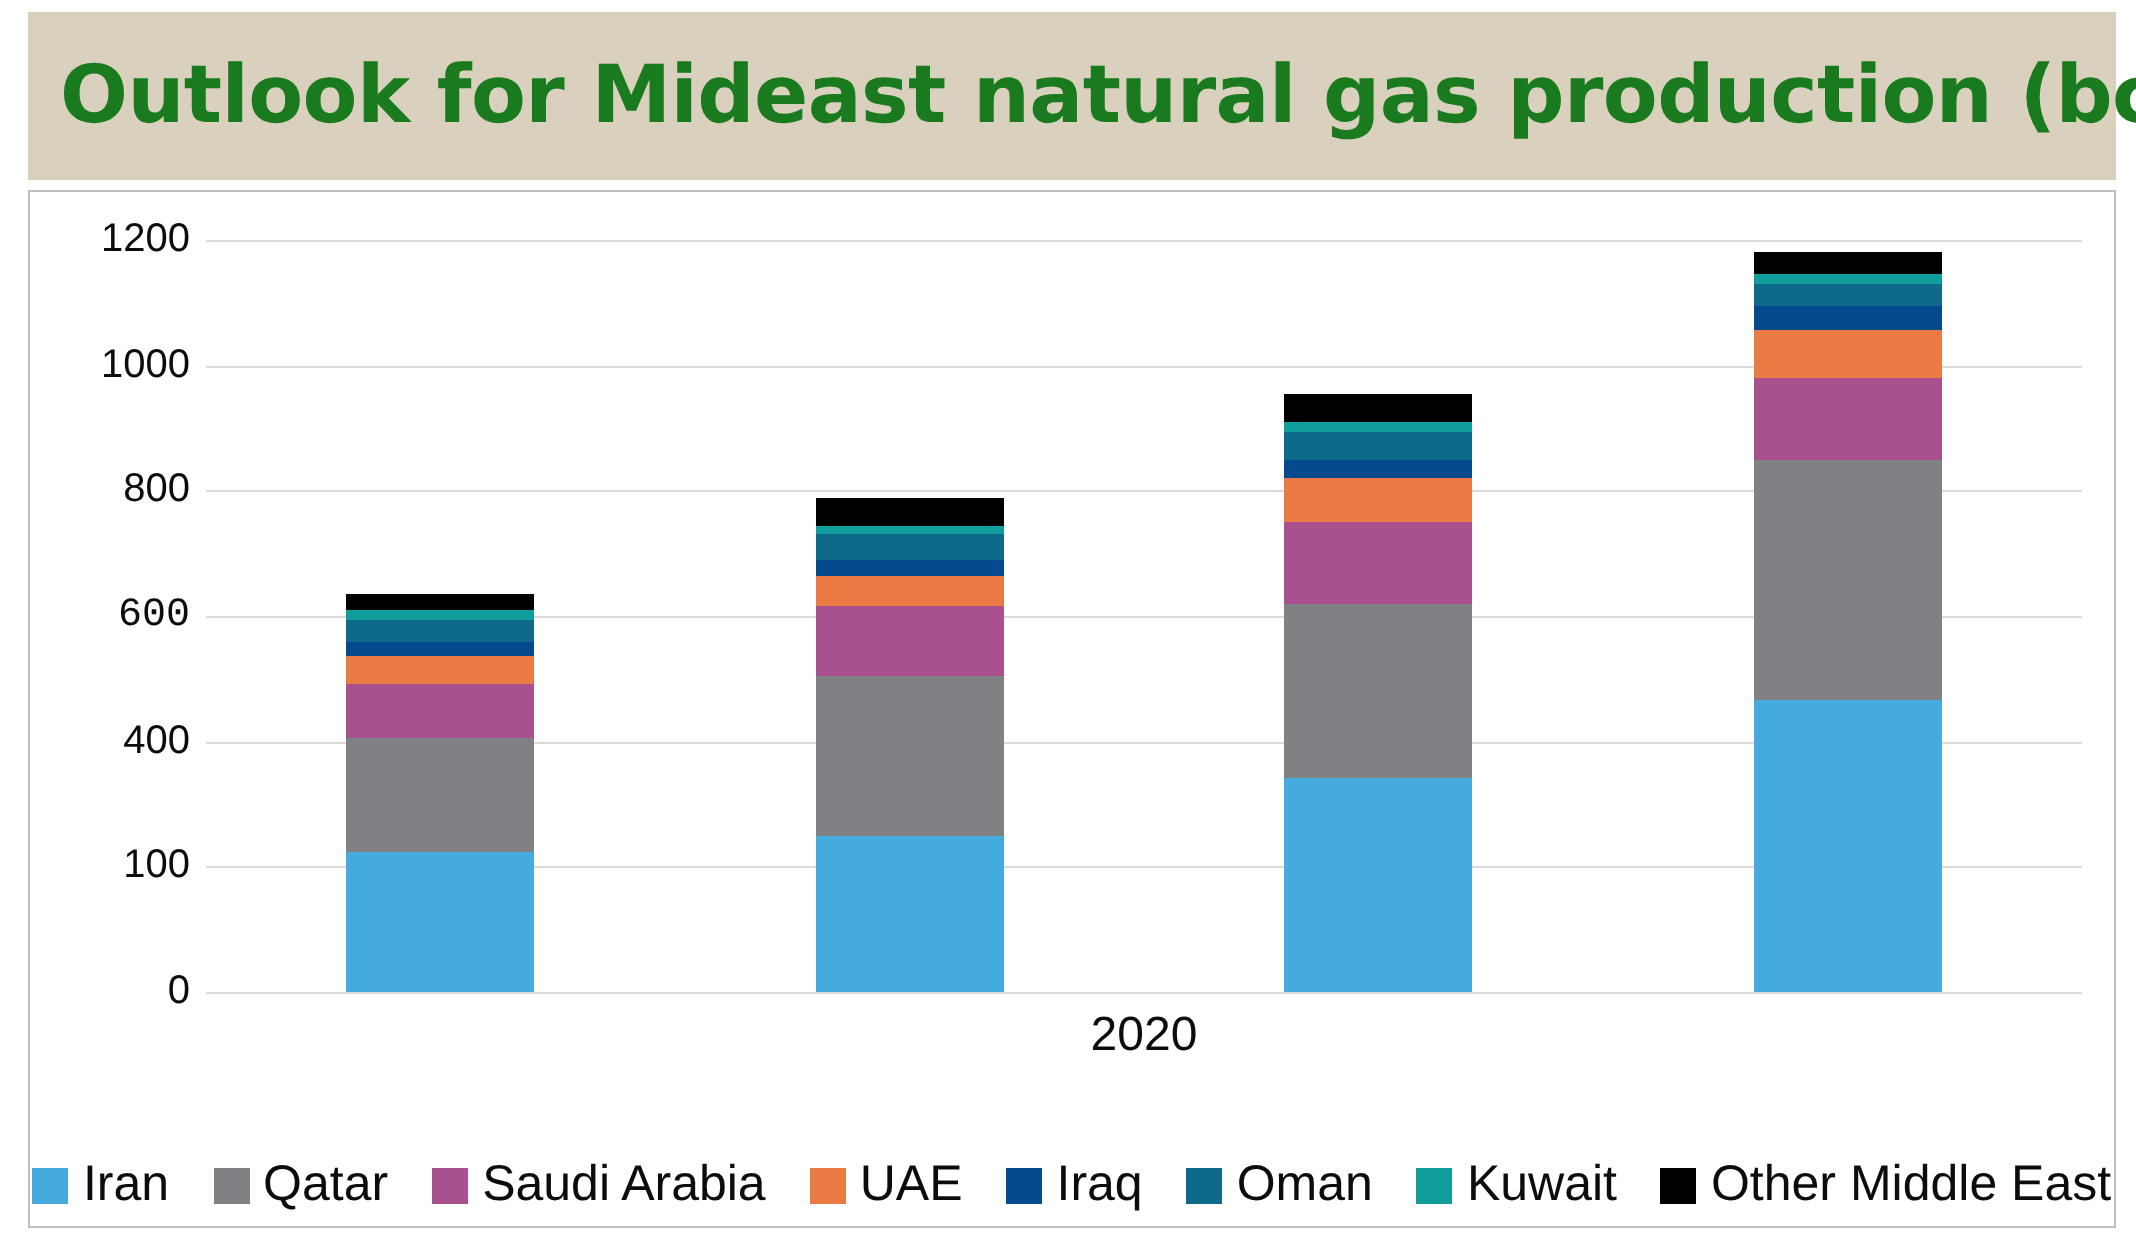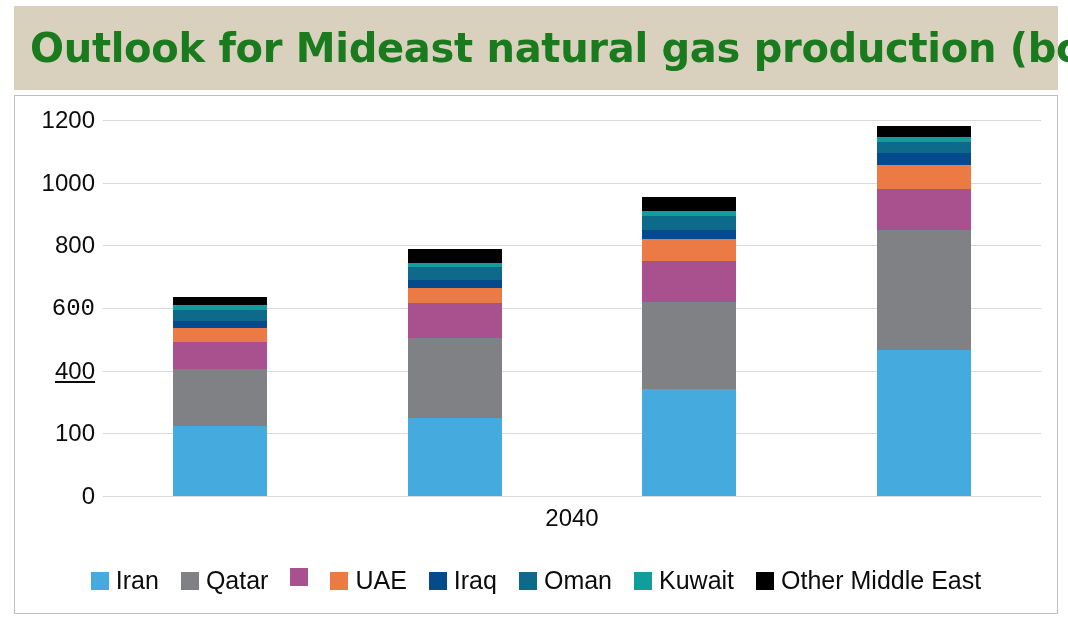--- a/index.html
+++ b/index.html
@@ -55,21 +55,21 @@
     height: 1px;
     background: #D9D9D9;
   }
   .gridline.baseline { background: #D9D9D9; }
 
   .ytick {
     position: absolute;
     right: 0;
     width: 74px;
     text-align: right;
-    font-size: 24px;
+    font-size: 20px;
     color: #0C0C0C;
     transform: translateY(-50%);
     font-family: "Liberation Sans", sans-serif;
   }
   #y-axis-labels {
     position: absolute;
     left: 0; top: 24px;
     width: 80px; height: 376px;
   }
 
@@ -105,25 +105,25 @@
   .xtick {
     flex: 1 1 0;
     text-align: center;
     font-size: 24px;
     color: #0C0C0C;
   }
 
   
   #legend {
     position: absolute;
-    left: 0; bottom: 20px;
+    left: 0; bottom: 8px;
     width: 100%;
     display: flex;
     justify-content: center;
-    align-items: flex-start;
+    align-items: center;
     gap: 22px;
     padding: 0 8px;
   }
   .legend-item {
     display: flex;
     align-items: center;
     gap: 7px;
     white-space: nowrap;
   }
   .legend-swatch {
@@ -143,21 +143,21 @@
 
   <div id="title-banner">
     <div id="title-text">Outlook for Mideast natural gas production (bcm)</div>
   </div>
 
   <div id="chart-frame">
 
     <div id="y-axis-labels">
         <div class="ytick" style="top: 376px;">0</div>
         <div class="ytick" style="top: 313.333px;">100</div>
-        <div class="ytick" style="top: 250.667px; text-decoration: underline;">400</div>
+        <div class="ytick" style="top: 250.667px;">400</div>
         <div class="ytick" style="top: 188px; font-family: Liberation Mono, monospace;">600</div>
         <div class="ytick" style="top: 125.333px; text-align: right;">800</div>
         <div class="ytick" style="top: 62.6667px;">1000</div>
         <div class="ytick" style="top: 0px;">1200</div>
       </div>
 
     <div id="plot-area">
         <div class="gridline baseline" style="top: 376px;"></div>
         <div class="gridline" style="top: 313.333px;"></div>
         <div class="gridline" style="top: 250.667px;"></div>
@@ -212,34 +212,35 @@
             <div class="seg" title="UAE 2050: 75 bcm" style="height: 23.5px; background: rgb(236, 122, 69);"></div>
             <div class="seg" title="Iraq 2050: 40 bcm" style="height: 12.5333px; background: rgb(4, 74, 141);"></div>
             <div class="seg" title="Oman 2050: 35 bcm" style="height: 10.9667px; background: rgb(13, 106, 139);"></div>
             <div class="seg" title="Kuwait 2050: 15 bcm" style="height: 4.7px; background: rgb(17, 157, 155);"></div>
             <div class="seg" title="Other Middle East 2050: 35 bcm" style="height: 10.9667px; background: rgb(0, 0, 0);"></div>
           </div>
         </div>
       </div>
 
     <div id="x-axis-labels">
-        <div class="xtick">2040</div>
+        <div class="xtick">2020</div>
       </div>
 
     <div id="legend">
         <div class="legend-item">
           <span class="legend-swatch" style="background: rgb(69, 170, 222);"></span>
           <span class="legend-label">Iran</span>
         </div>
         <div class="legend-item">
           <span class="legend-swatch" style="background: rgb(128, 129, 132);"></span>
           <span class="legend-label">Qatar</span>
         </div>
         <div class="legend-item">
           <span class="legend-swatch" style="background: rgb(169, 81, 143);"></span>
+          <span class="legend-label">Saudi Arabia</span>
         </div>
         <div class="legend-item">
           <span class="legend-swatch" style="background: rgb(236, 122, 69);"></span>
           <span class="legend-label">UAE</span>
         </div>
         <div class="legend-item">
           <span class="legend-swatch" style="background: rgb(4, 74, 141);"></span>
           <span class="legend-label">Iraq</span>
         </div>
         <div class="legend-item">

